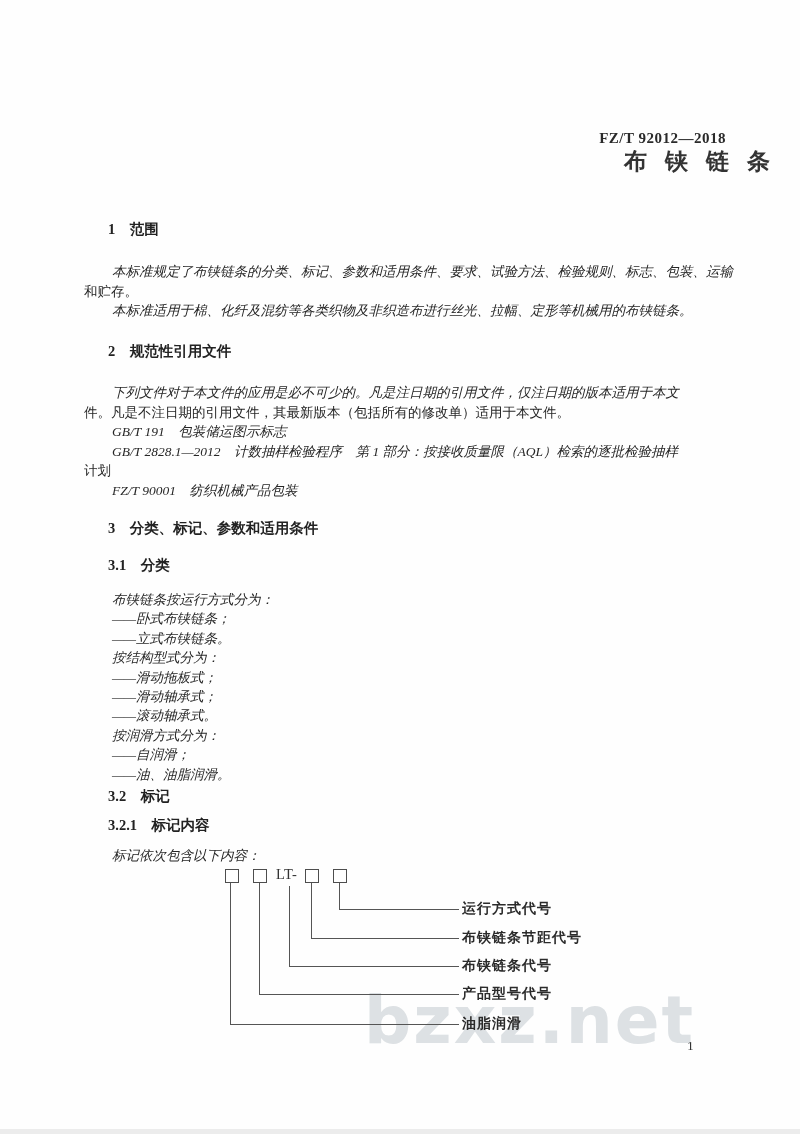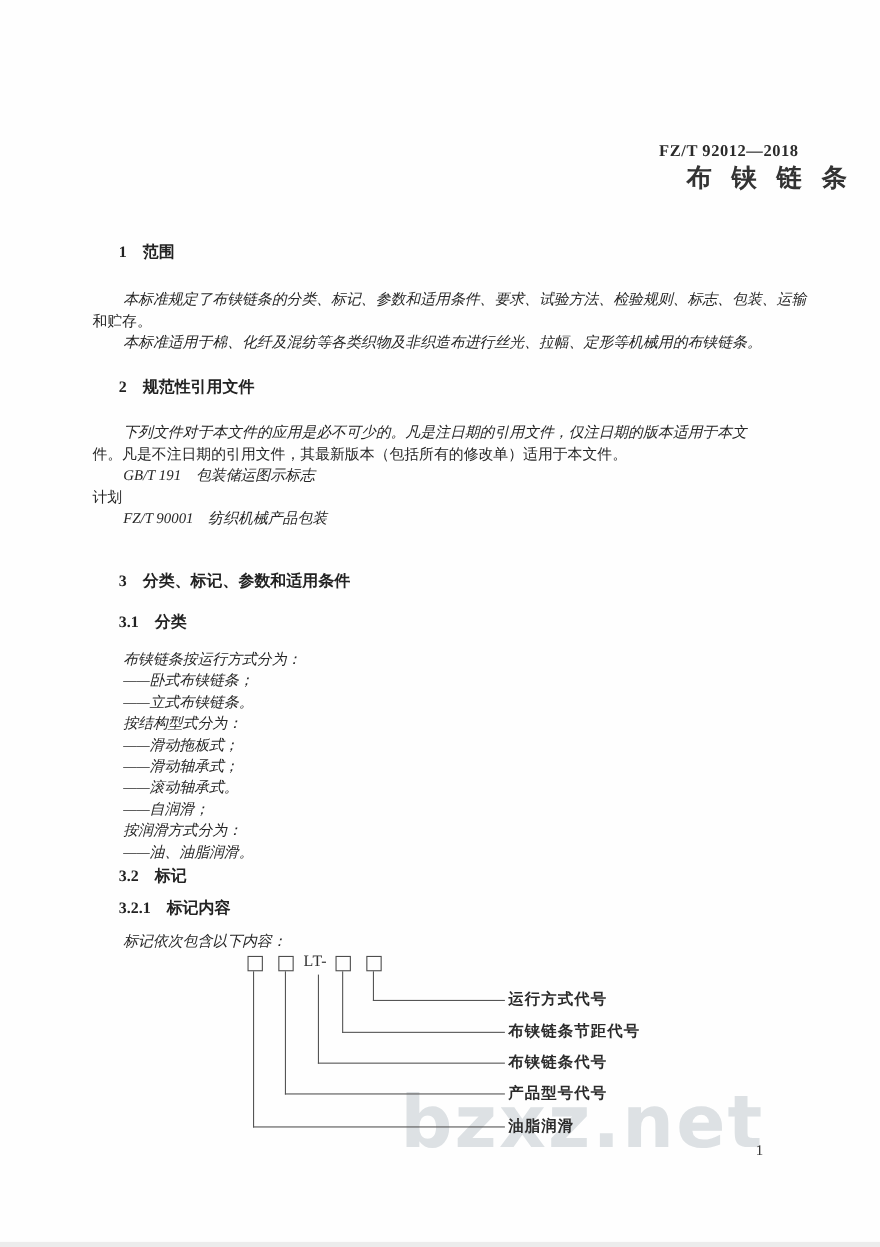--- a/index.html
+++ b/index.html
@@ -143,36 +143,37 @@
     <div class="line indent">本标准规定了布铗链条的分类、标记、参数和适用条件、要求、试验方法、检验规则、标志、包装、运输</div>
     <div class="line">和贮存。</div>
     <div class="line indent">本标准适用于棉、化纤及混纺等各类织物及非织造布进行丝光、拉幅、定形等机械用的布铗链条。</div>
   </div>
 
   <div class="heading" style="top:342px">2　规范性引用文件</div>
   <div class="block" style="top:383px">
     <div class="line indent">下列文件对于本文件的应用是必不可少的。凡是注日期的引用文件，仅注日期的版本适用于本文</div>
     <div class="line">件。凡是不注日期的引用文件，其最新版本（包括所有的修改单）适用于本文件。</div>
     <div class="line indent">GB/T 191　包装储运图示标志</div>
+    <div class="line indent">GB/T 2828.1—2012　计数抽样检验程序　第 1 部分：按接收质量限（AQL）检索的逐批检验抽样</div>
     <div class="line">计划</div>
     <div class="line indent">FZ/T 90001　纺织机械产品包装</div>
   </div>
 
   <div class="heading" style="top:519px">3　分类、标记、参数和适用条件</div>
   <div class="heading" style="top:556px">3.1　分类</div>
   <div class="block class-block" style="top:590px">
     <div class="line indent">布铗链条按运行方式分为：</div>
     <div class="line indent">——卧式布铗链条；</div>
     <div class="line indent">——立式布铗链条。</div>
     <div class="line indent">按结构型式分为：</div>
     <div class="line indent">——滑动拖板式；</div>
     <div class="line indent">——滑动轴承式；</div>
     <div class="line indent">——滚动轴承式。</div>
+    <div class="line indent">按润滑方式分为：</div>
     <div class="line indent">——自润滑；</div>
-    <div class="line indent">按润滑方式分为：</div>
     <div class="line indent">——油、油脂润滑。</div>
   </div>
 
   <div class="heading" style="top:787px">3.2　标记</div>
   <div class="heading" style="top:816px">3.2.1　标记内容</div>
   <div class="block" style="top:846px">
     <div class="line indent">标记依次包含以下内容：</div>
   </div>
 
   <div class="mbox" style="left:225px"></div>

